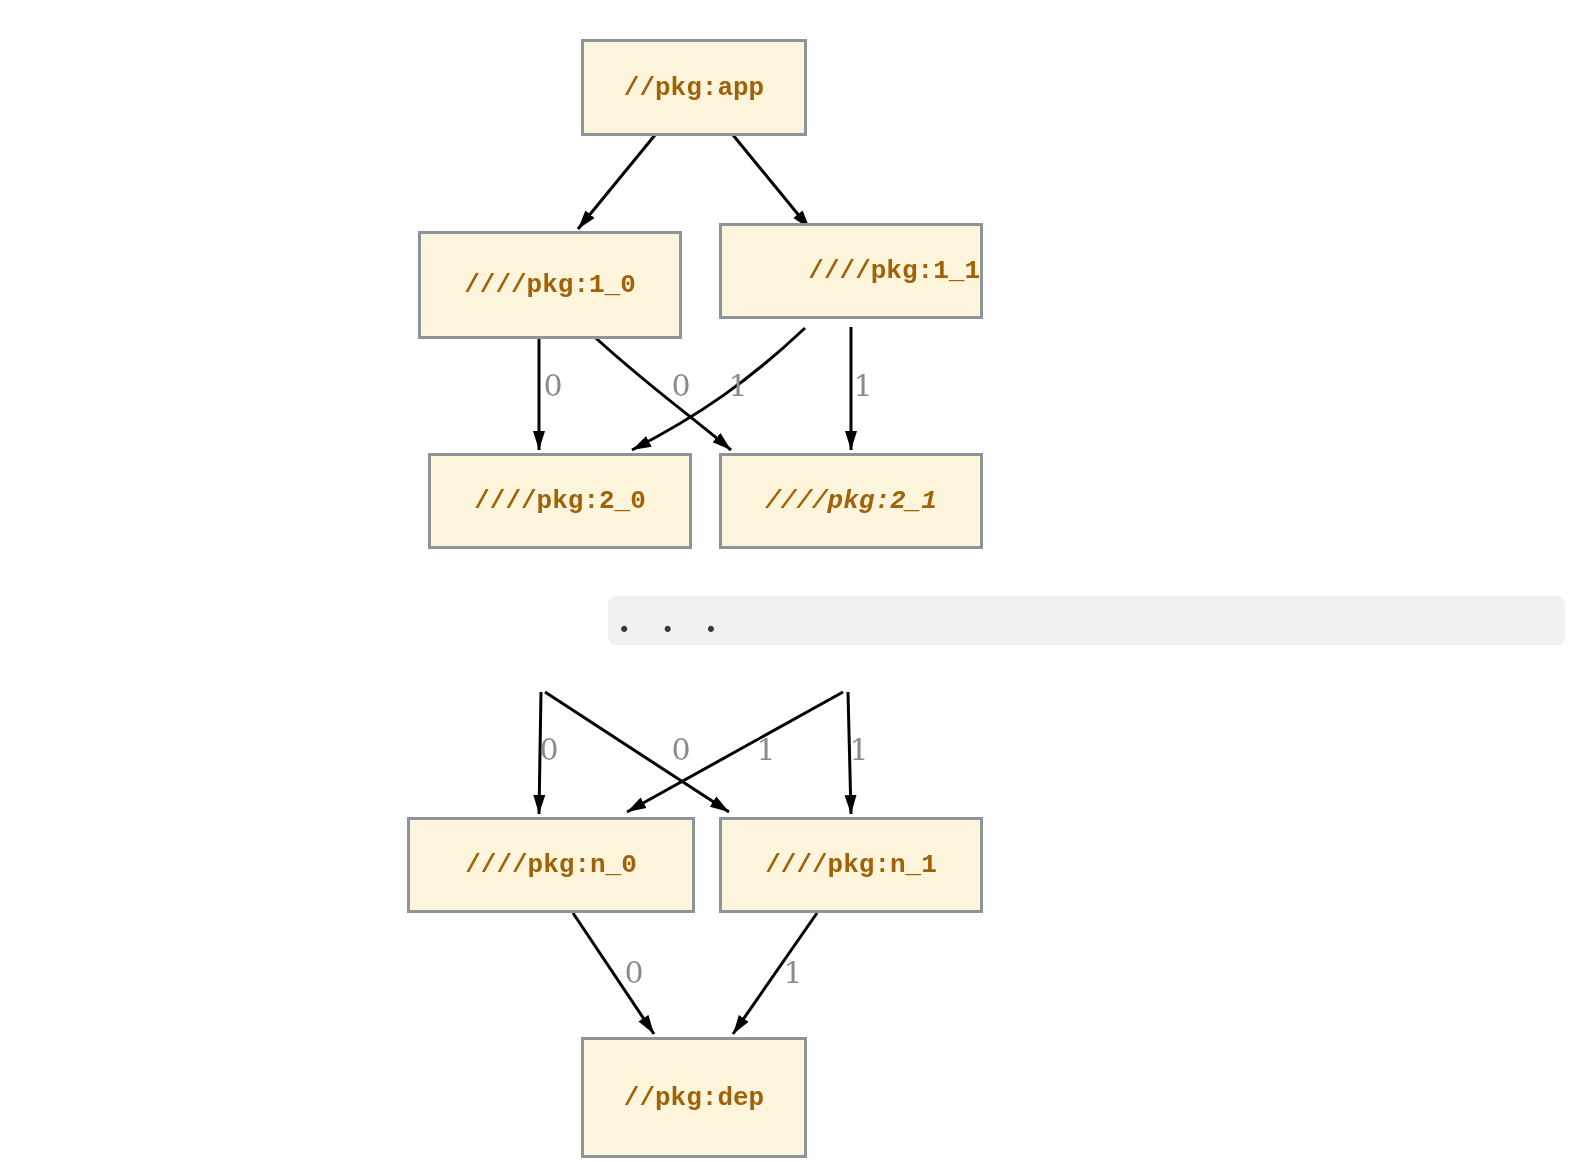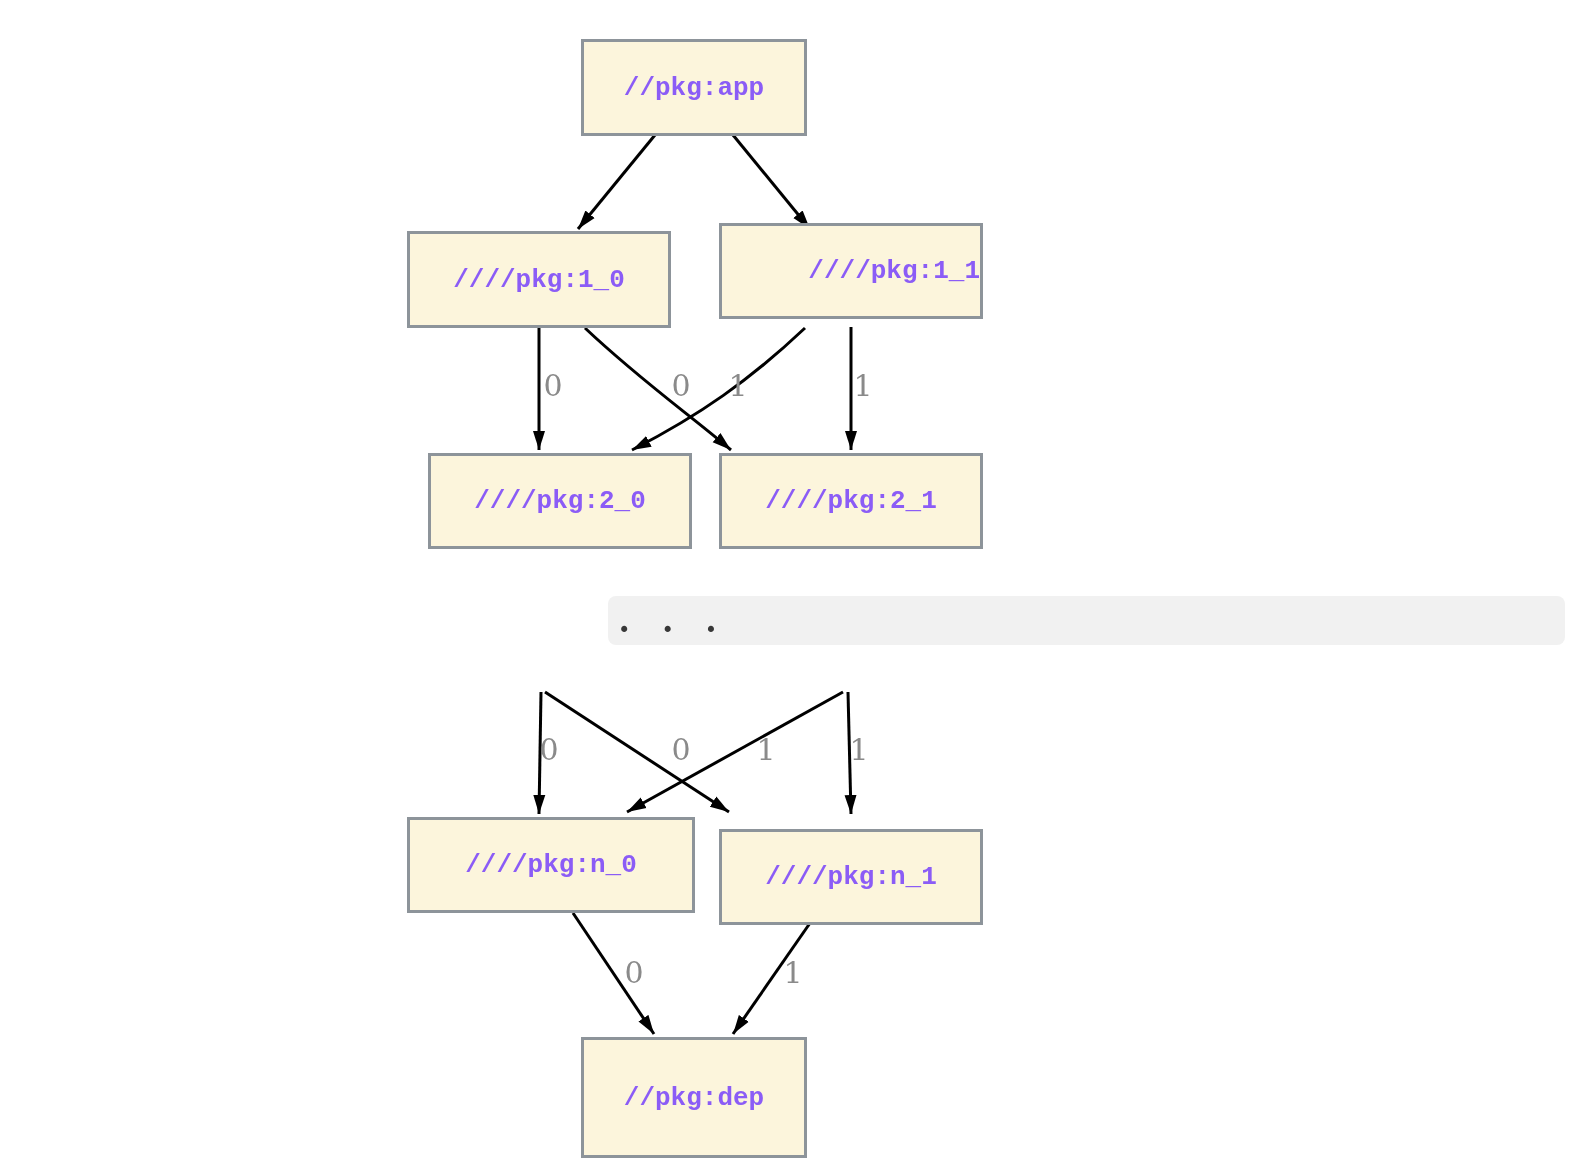--- a/index.html
+++ b/index.html
@@ -35,21 +35,21 @@
     position: absolute;
     box-sizing: border-box;
     background: var(--color-node-fill, #FCF5DC);
     border: 3px solid var(--color-node-border, #8D949A);
     display: flex;
     align-items: center;
     justify-content: center;
     font-family: "Liberation Mono", monospace;
     font-weight: bold;
     font-size: 26px;
-    color: #8b5cf6;
+    color: #a16207;
     white-space: nowrap;
   }
   .edge-label {
     position: absolute;
     transform: translate(-50%, -50%);
     font-family: "DejaVu Serif", serif;
     font-size: 30px;
     color: var(--color-edge-label, #8A8A8A);
     line-height: 1;
   }
@@ -99,48 +99,48 @@
     <path d="M545,692 L729,812" marker-end="url(#arrow)"></path>
     <path d="M848,692 L851,814" marker-end="url(#arrow)"></path>
     <path d="M573,913 L654,1034" marker-end="url(#arrow)"></path>
     <path d="M817,913 L733,1034" marker-end="url(#arrow)"></path>
   </svg>
 
   <div class="node" style="left:581px; top:39px; width:226px; height:97px;">
     <span>//pkg:app</span>
   </div>
 
-  <div class="node" style="left:407px; top:231px; width:264px; height:97px;">
+  <div class="node" style="left:418px; top:231px; width:264px; height:108px;">
     <span>////pkg:1_0</span>
   </div>
 
   <div class="node" style="left:719px; top:223px; width:264px; height:96px;justify-content:flex-end;">
     <span>////pkg:1_1</span>
   </div>
 
   <div class="node" style="left:428px; top:453px; width:264px; height:96px;">
     <span>////pkg:2_0</span>
   </div>
 
-  <div class="node" style="left:719px; top:453px; width:264px; height:96px;">
+  <div class="node" style="left:719px; top:453px; width:264px; height:96px;font-style:italic;">
     <span>////pkg:2_1</span>
   </div>
 
   <div class="band"></div>
   <div class="dots">
     <span class="dot">•</span>
     <span class="dot">•</span>
     <span class="dot">•</span>
   </div>
 
   <div class="node" style="left:407px; top:817px; width:288px; height:96px;">
     <span>////pkg:n_0</span>
   </div>
 
-  <div class="node" style="left:719px; top:817px; width:264px; height:96px;margin-top:12px;">
+  <div class="node" style="left:719px; top:817px; width:264px; height:96px;">
     <span>////pkg:n_1</span>
   </div>
 
   <div class="node" style="left:581px; top:1037px; width:226px; height:121px;">
     <span>//pkg:dep</span>
   </div>
 
   <span class="edge-label" style="left:553px; top:386px;">0</span>
   <span class="edge-label" style="left:681px; top:386px;">0</span>
   <span class="edge-label" style="left:738px; top:386px;">1</span>

